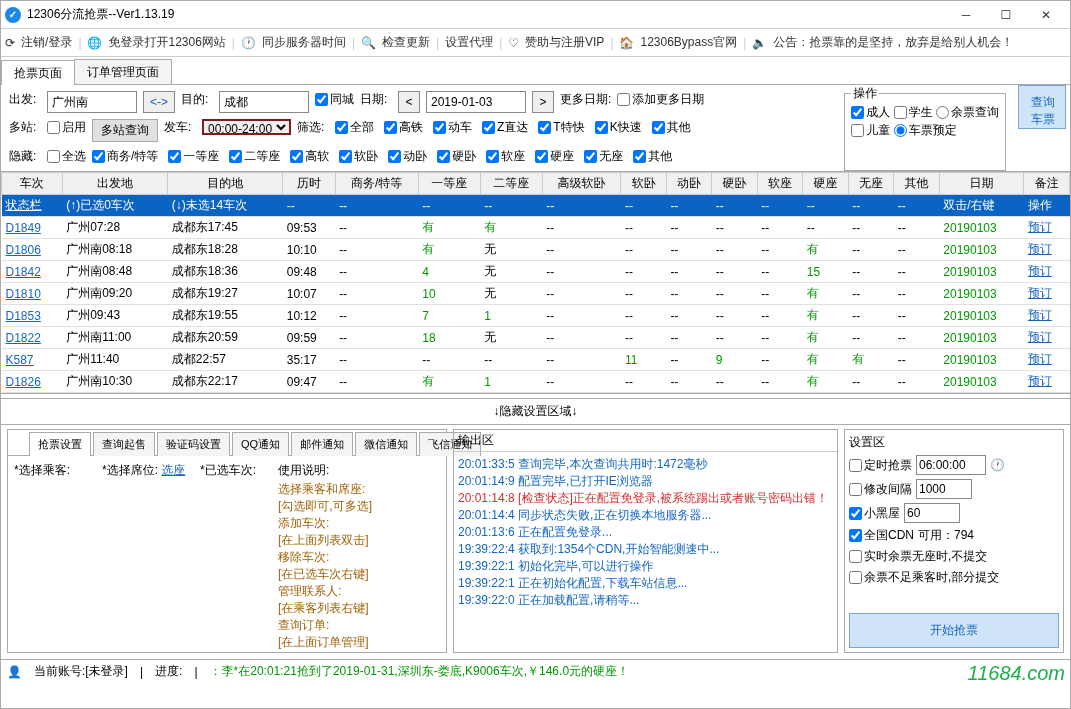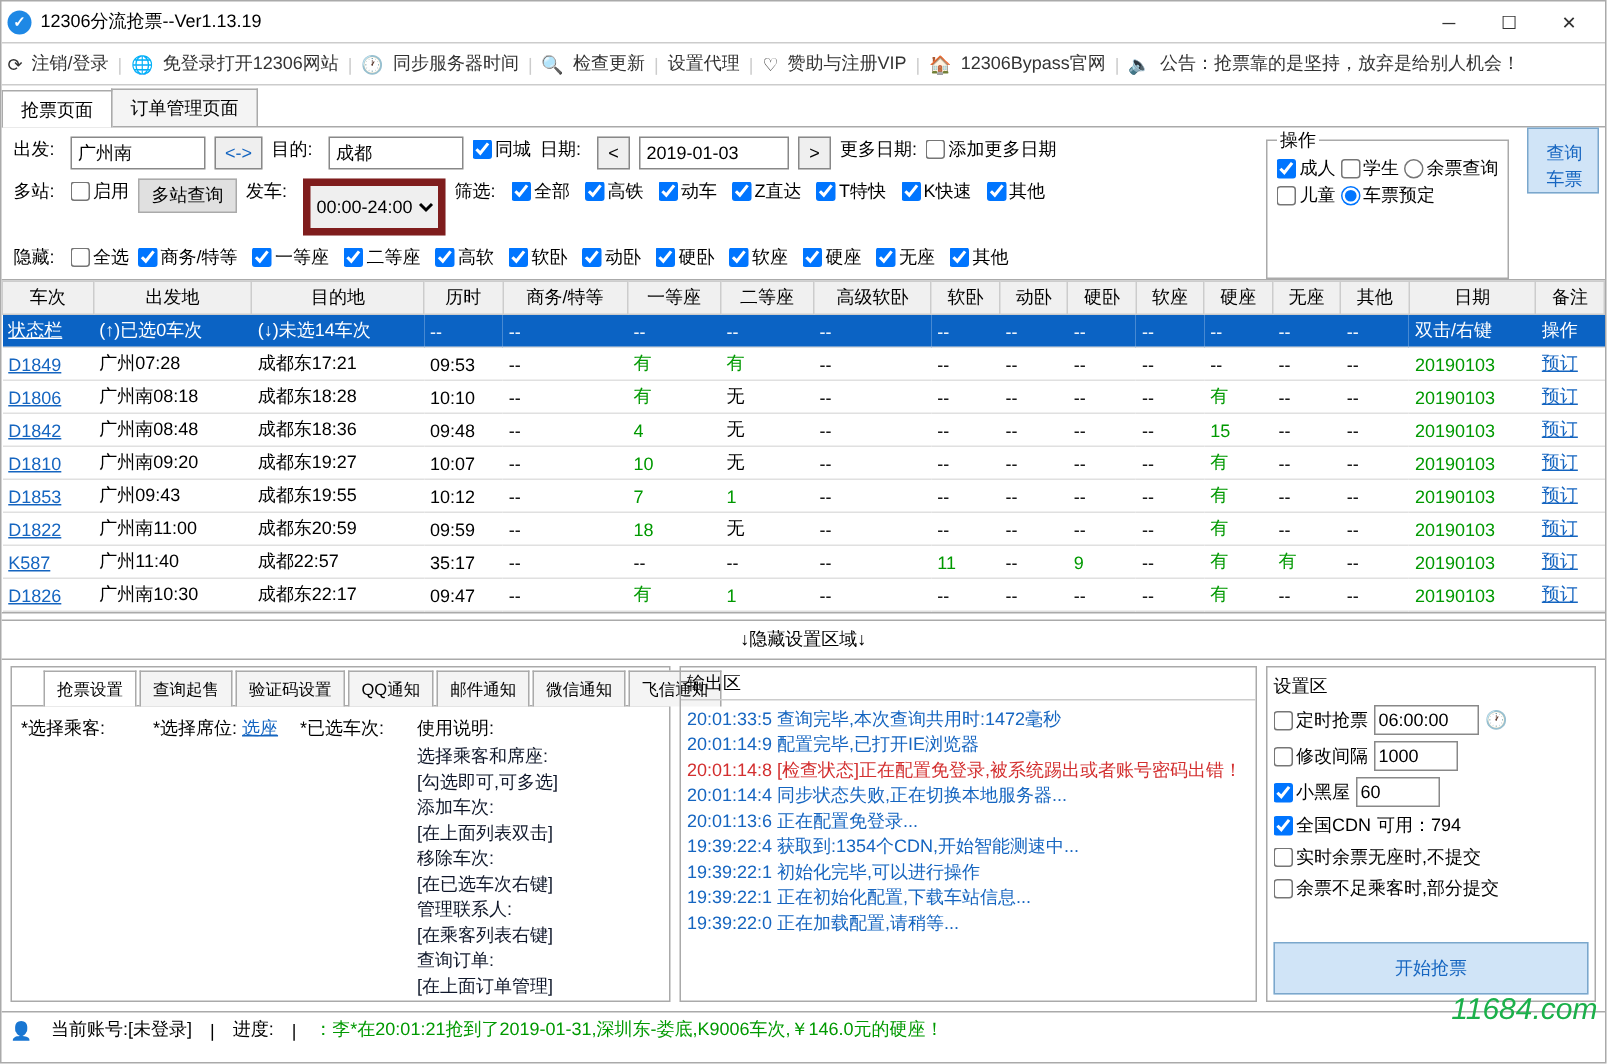--- a/index.html
+++ b/index.html
@@ -20,41 +20,41 @@
 input[type=text].box { border: 1px solid #888; height: 22px; padding: 0 4px; }
 .from-input { width: 90px; }
 .swap { border: 1px solid #888; height: 22px; padding: 0 6px; color: #1565c0; cursor: pointer; }
 .date-input { width: 100px; }
 .arrow-btn { border: 1px solid #888; height: 22px; width: 22px; text-align: center; cursor: pointer; }
 .chk { display: inline-flex; align-items: center; gap: 2px; }
 .chk input { margin: 0; }
 .big-btn { background: #d0e4f7; border: 1px solid #7ba7cc; padding: 8px 12px; text-align: center; color: #1565c0; cursor: pointer; }
 .query-btn { width: 48px; height: 44px; margin-left: 8px; }
 .multi-btn { background: #e0e0e0; border: 1px solid #aaa; padding: 2px 8px; cursor: pointer; }
-select.time { border: 5px solid #7f1d1d; height: 38px; }
+select.time { border: 2px solid #7f1d1d; height: 16px; }
 .radio { display: inline-flex; align-items: center; gap: 2px; }
 .table-wrap { flex: 0 0 auto; border-top: 1px solid #aaa; border-bottom: 1px solid #aaa; overflow: hidden; }
 table.trains { width: 100%; border-collapse: collapse; }
 table.trains th { background: #f0f0f0; border: 1px solid #ccc; padding: 2px 4px; font-weight: normal; height: 22px; }
 table.trains td { border-bottom: 1px solid #e0e0e0; padding: 2px 4px; height: 22px; white-space: nowrap; }
 table.trains tr.highlight td { background: #0b63c4; color: #fff; }
 table.trains a.train { color: #1565c0; text-decoration: underline; }
 table.trains tr.highlight a.train { color: #fff; }
 table.trains a.book { color: #1565c0; text-decoration: underline; }
 table.trains .green { color: #009900; }
 .hide-bar { text-align: center; border-top: 1px solid #aaa; border-bottom: 1px solid #aaa; padding: 4px 0; margin: 4px 0; }
 .bottom { display: flex; padding: 0 6px 6px 6px; gap: 6px; height: 230px; }
 .left-block { width: 440px; border: 1px solid #aaa; display: flex; flex-direction: column; }
 .left-tabs { display: flex; border-bottom: 1px solid #aaa; }
 .left-tabs .ltab { padding: 4px 8px; border: 1px solid #aaa; border-bottom: none; margin: 2px 0 -1px 2px; background: #f4f4f4; cursor: pointer; white-space: nowrap; font-size: 11px; }
 .left-tabs .ltab.active { background: #fff; margin-left: 21px; }
 .left-body { display: flex; padding: 6px; gap: 8px; font-size: 11px; flex: 1; }
 .left-body .col { display: flex; flex-direction: column; gap: 2px; }
 .left-body .col .hdr { font-weight: normal; }
-.left-body .hint { color: #0f172a; }
+.left-body .hint { color: #a16207; }
 .link-sel { color: #1565c0; text-decoration: underline; }
 .output { flex: 1; border: 1px solid #aaa; display: flex; flex-direction: column; }
 .output .ohdr { padding: 2px 4px; border-bottom: 1px solid #ccc; }
 .output .olog { padding: 4px; color: #1565c0; font-size: 11px; overflow-y: auto; flex: 1; }
 .output .olog .err { color: #d32f2f; }
 .settings { width: 220px; border: 1px solid #aaa; display: flex; flex-direction: column; padding: 4px; gap: 4px; }
 .settings .srow { display: flex; align-items: center; gap: 4px; }
 .settings input.num { width: 56px; border: 1px solid #888; height: 20px; padding: 0 2px; }
 .settings .start-btn { background: #d0e4f7; border: 1px solid #7ba7cc; padding: 8px 0; text-align: center; color: #1565c0; cursor: pointer; margin-top: auto; }
 .statusbar { border-top: 1px solid #aaa; height: 24px; display: flex; align-items: center; padding: 0 6px; gap: 12px; }
@@ -300,21 +300,21 @@
           <td>--</td>
           <td>--</td>
           <td>--</td>
           <td>--</td>
           <td>双击/右键</td>
           <td>操作</td>
         </tr>
         <tr>
           <td><a class="train">D1849</a></td>
           <td>广州07:28</td>
-          <td>成都东17:21</td>
+          <td>成都东17:45</td>
           <td>09:53</td>
           <td>--</td>
           <td class="green">有</td>
           <td class="green">有</td>
           <td>--</td>
           <td>--</td>
           <td>--</td>
           <td>--</td>
           <td>--</td>
           <td>--</td>

